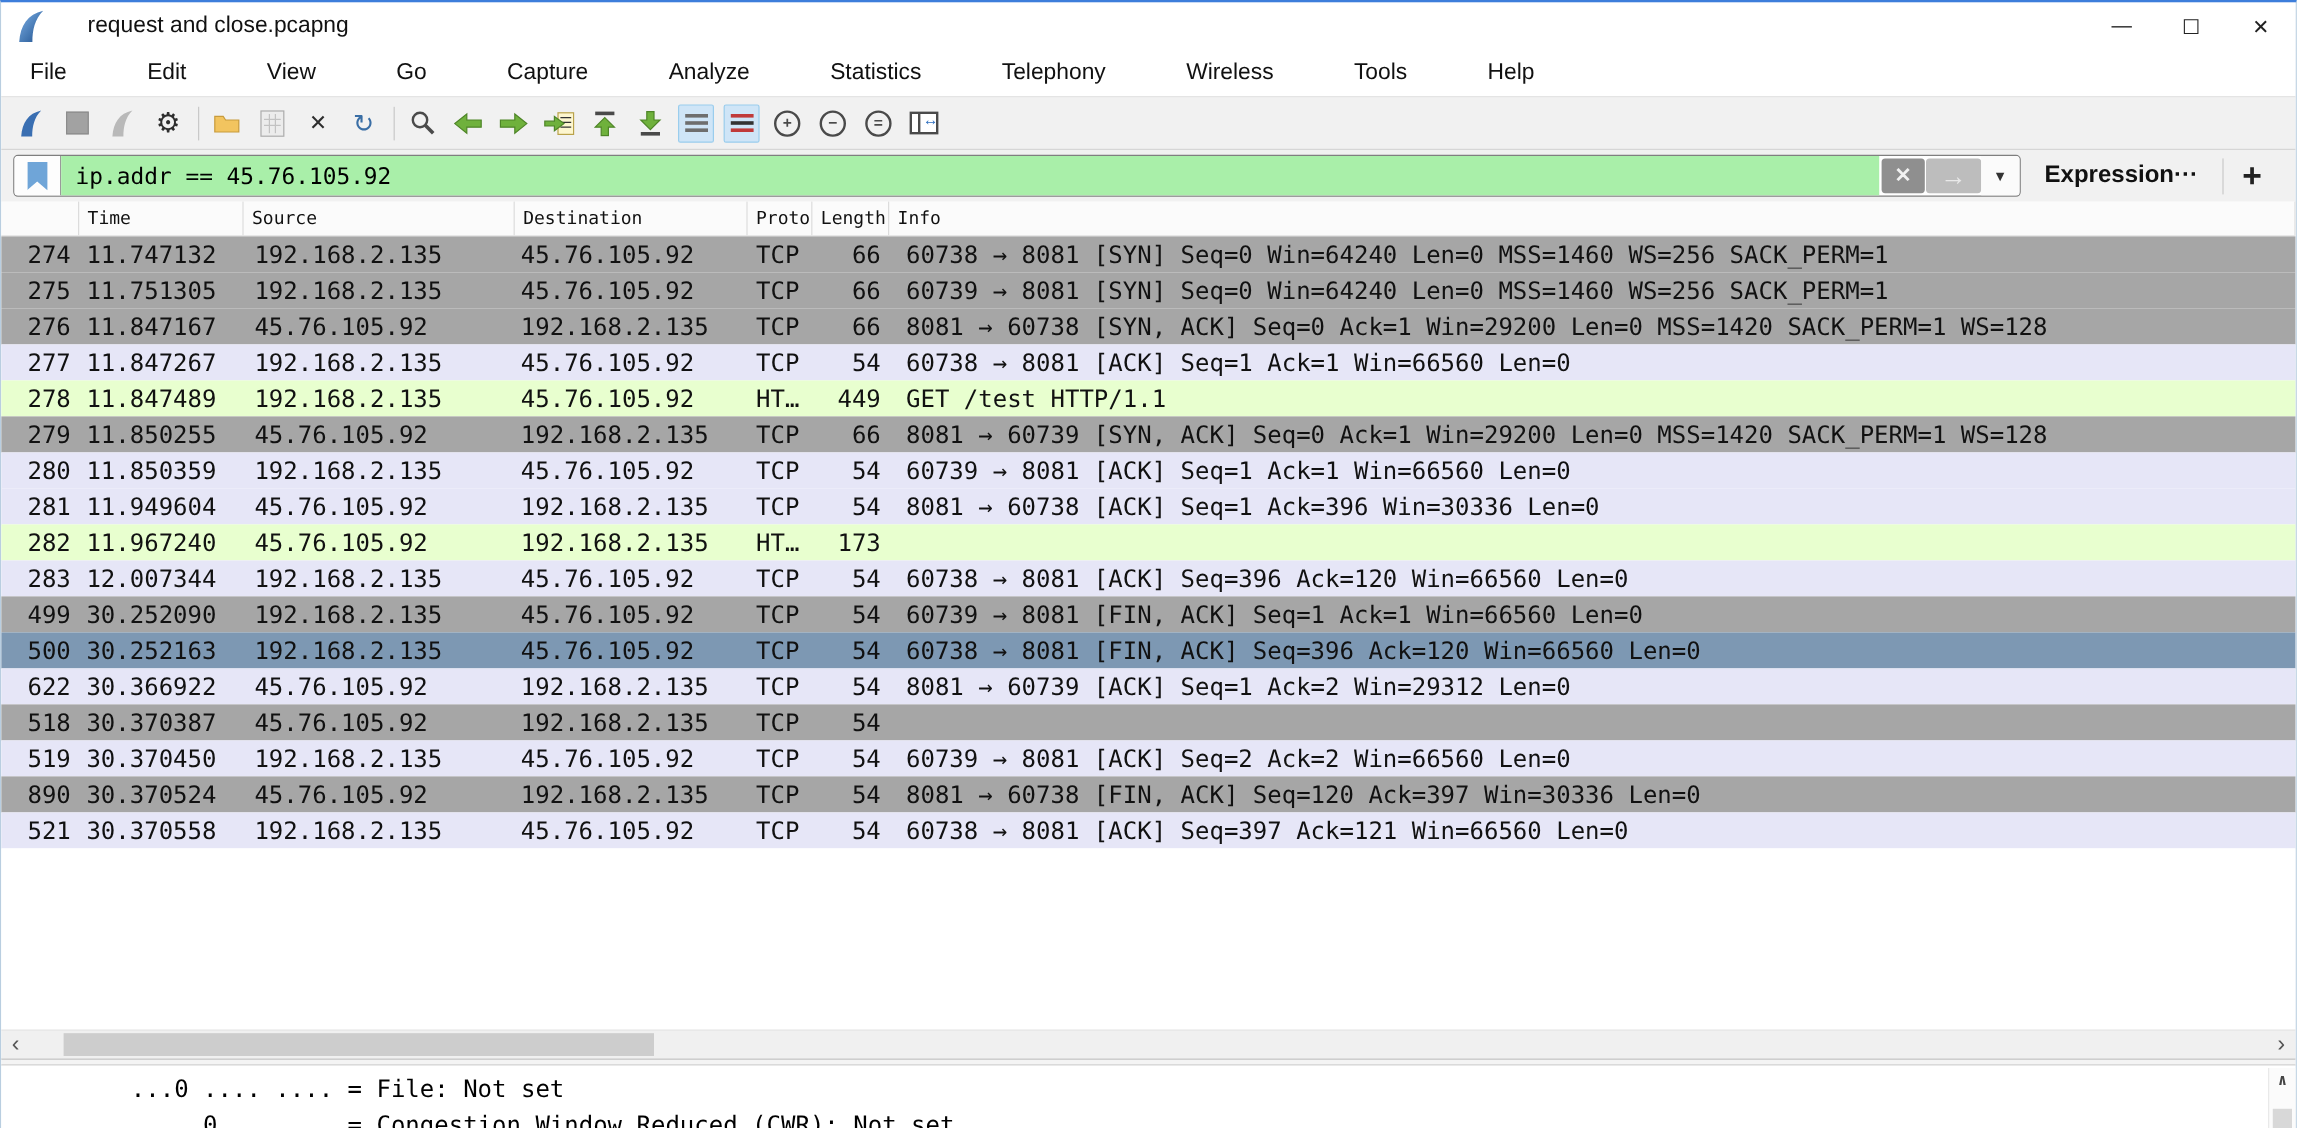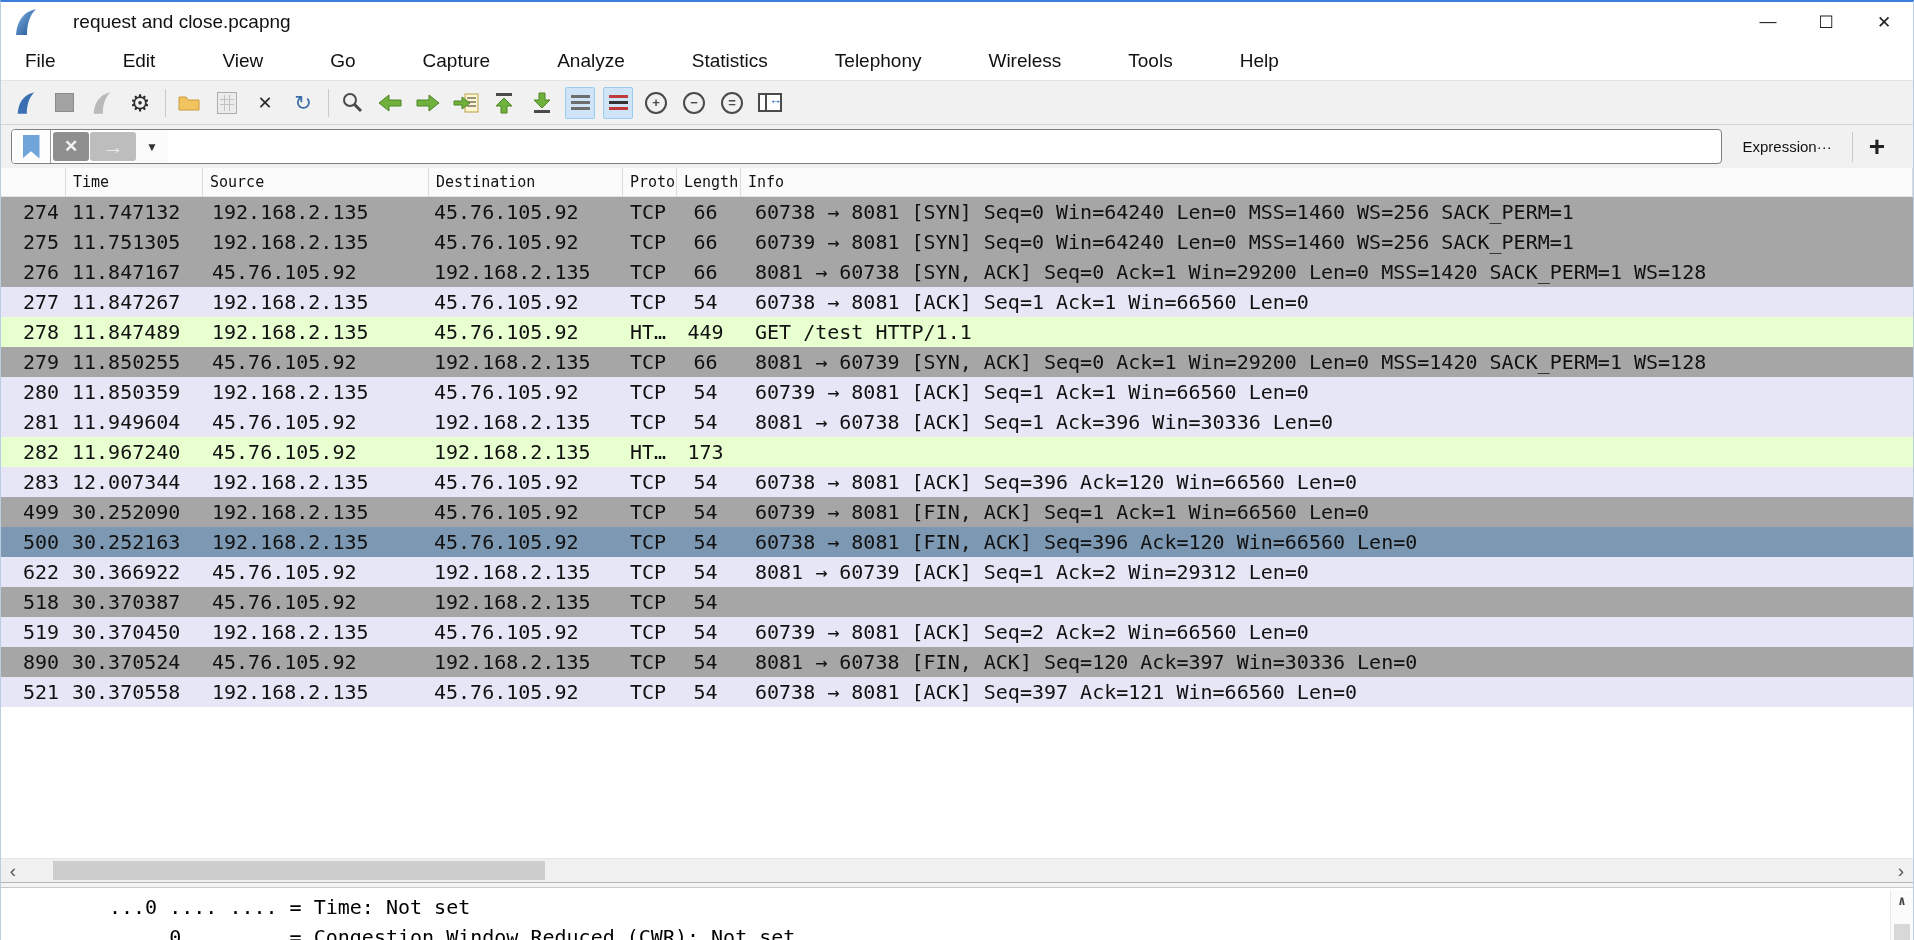--- a/index.html
+++ b/index.html
@@ -48,37 +48,37 @@
   .bookmark-shape{width:17px;height:24px;background:#6FA5D8;
     clip-path:polygon(0 0,100% 0,100% 100%,50% 70%,0 100%);}
   .filter-input{flex:1;background:#A9EFA9;border:none;outline:none;
     font-family:"DejaVu Sans Mono","Liberation Mono",monospace;font-size:19px;color:#000;padding:0 0 0 12px;}
   .filter-clear{width:36px;margin:2px 1px 2px 2px;background:#8F8F8F;border-radius:3px;
     display:flex;align-items:center;justify-content:center;color:#F2F2F2;font-size:17px;font-weight:bold;}
   .filter-apply{width:46px;margin:2px 0;background:#BDBDBD;border-radius:3px;
     display:flex;align-items:center;justify-content:center;color:#E9E9E9;font-size:22px;font-weight:bold;}
   .filter-dropdown{width:32px;display:flex;align-items:center;justify-content:center;background:#FBFBFB;
     color:#333;font-size:12px;}
-  .expression-label{font-size:15px;margin:0 20px 0 20px;}
+  .expression-label{font-size:20px;margin:0 20px 0 20px;font-weight:bold;}
   .bar-sep{width:1px;height:30px;background:#C9C9C9;}
   .plus-btn{font-size:28px;font-weight:bold;color:#222;margin:0 16px 0 16px;line-height:1;}
   
   .pheader,.prow{display:grid;grid-template-columns:65px 137px 226px 194px 54px 64px 1fr;
     font-family:"DejaVu Sans Mono","Liberation Mono",monospace;}
   .pheader{height:29px;background:#FBFBFB;border-bottom:1px solid #E2E2E2;font-size:15px;align-items:center;box-sizing:border-box;}
   .pheader span{height:100%;display:flex;align-items:center;padding-left:7px;
     border-right:1px solid #DCDCDC;box-sizing:border-box;white-space:pre;}
   .prow{height:30px;align-items:center;font-size:20px;white-space:pre;cursor:default;}
   .prow span{overflow:hidden;}
   .c-no{text-align:right;padding-right:7px;}
   .c-time{padding-left:6px;}
   .c-src{padding-left:9px;}
   .c-dst{padding-left:5px;}
   .c-proto{padding-left:7px;}
-  .c-len{text-align:center;padding-right:7px;}
+  .c-len{text-align:right;padding-right:7px;}
   .c-info{padding-left:14px;}
   .row-gray{background:#A6A6A6;}
   .row-lav{background:#E6E6F7;}
   .row-green{background:#E8FFCF;}
   .row-sel{background:#7D98B3;}
   .list-filler{height:151px;background:#fff;}
   
   .hscroll{height:24px;background:#F0F0F0;position:relative;border-top:1px solid #E6E6E6;box-sizing:border-box;}
   .hs-arrow{position:absolute;top:0;width:24px;height:100%;display:flex;align-items:center;justify-content:center;
     color:#555;font-size:19px;}
@@ -235,20 +235,21 @@
   <span class="tb-btn">
       <i class="resize-cols"></i>
     </span>
 </div>
 
 <div class="filterbar">
   <div class="filter-field">
     <span class="bookmark-seg">
       <i class="bookmark-shape"></i>
     </span>
+    <input class="filter-input" value="ip.addr == 45.76.105.92" style="">
     <span class="filter-clear">✕</span>
     <span class="filter-apply">→</span>
     <span class="filter-dropdown">▼</span>
   </div>
   <span class="expression-label">Expression···</span>
   <span class="bar-sep"></span>
   <span class="plus-btn">+</span>
 </div>
 
 <div class="pheader">
@@ -436,20 +437,20 @@
 <div class="hscroll">
   <span class="hs-arrow left">‹</span>
   <span class="hs-thumb"></span>
   <span class="hs-arrow right">›</span>
 </div>
 
 <div class="splitter"></div>
 
 <div class="details">
   <div class="details-inner">
-    <div class="detail-line">...0 .... .... = Time: Not set</div>
+    <div class="detail-line">...0 .... .... = File: Not set</div>
     <div class="detail-line">     0         = Congestion Window Reduced (CWR): Not set</div>
   </div>
   <div class="vscroll">
     <div class="vs-up">∧</div>
     <div class="vs-thumb"></div>
   </div>
 </div>
 
 </body></html>

